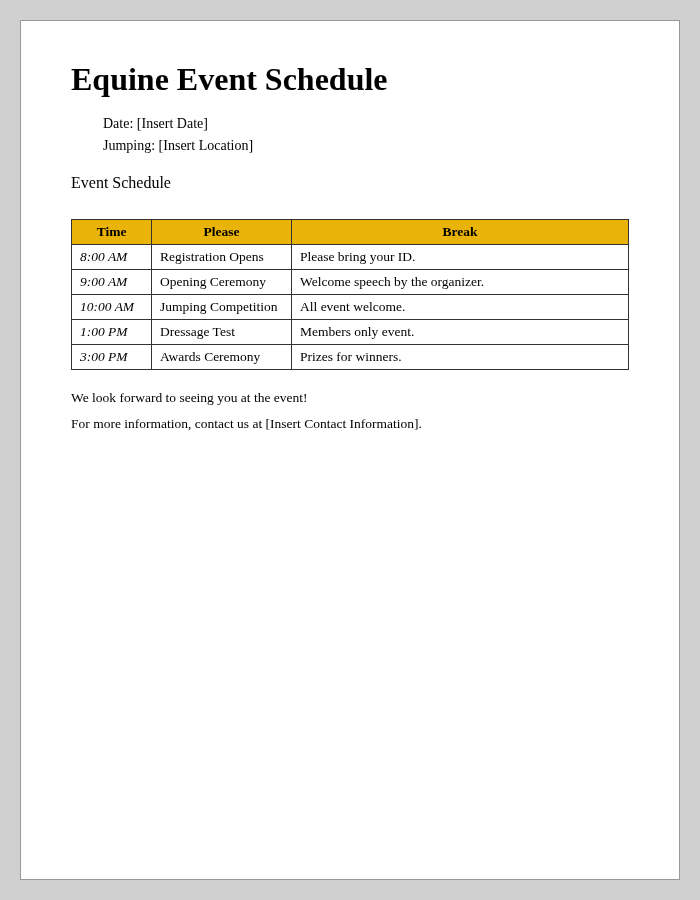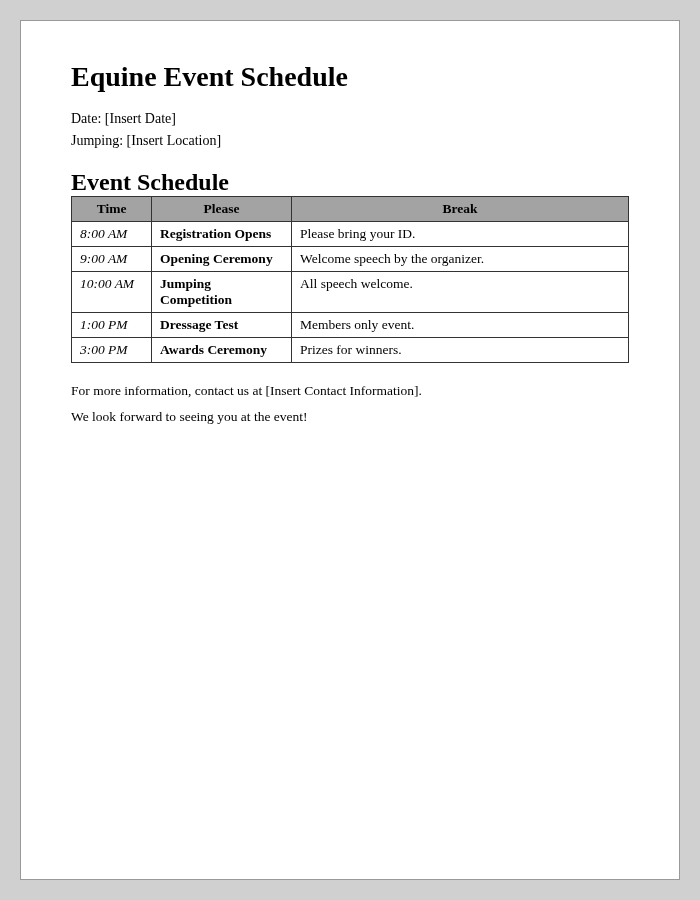--- a/index.html
+++ b/index.html
@@ -20,37 +20,38 @@
 
     .page {
       background: #ffffff;
       width: 660px;
       min-height: 860px;
       border: 1px solid #999;
       padding: 40px 50px;
     }
 
     .main-title {
-      font-size: 28px;
+      font-size: 32px;
       font-weight: bold;
       margin-bottom: 18px;
       font-family: 'Times New Roman', Times, serif;
     }
 
     .meta-line {
       font-size: 14px;
       margin-bottom: 6px;
       font-family: 'Times New Roman', Times, serif;
+      margin-left: 32px;
     }
 
     .section-title {
-      font-size: 24px;
-      font-weight: bold;
+      font-size: 16px;
+      font-weight: normal;
       margin-top: 20px;
-      margin-bottom: 0;
+      margin-bottom: 27px;
       font-family: 'Times New Roman', Times, serif;
     }
 
     .schedule-table {
       width: 100%;
       border-collapse: collapse;
       font-size: 13.5px;
       font-family: 'Times New Roman', Times, serif;
       margin-bottom: 20px;
     }
@@ -58,32 +59,31 @@
     .schedule-table th,
     .schedule-table td {
       border: 1px solid #333;
       padding: 4px 8px;
       vertical-align: top;
     }
 
     .schedule-table th {
       font-weight: bold;
       text-align: center;
-      background: #a3a3a3;
+      background: #eab308;
     }
 
     .schedule-table td:first-child {
       white-space: nowrap;
       width: 80px;
       font-style: italic;
     }
 
     .schedule-table td:nth-child(2) {
       width: 140px;
-      font-weight: bold;
     }
 
     .footer-text {
       font-size: 13.5px;
       margin-bottom: 10px;
       font-family: 'Times New Roman', Times, serif;
     }
   </style>
 </head>
 <body>
@@ -112,31 +112,31 @@
           <td>Please bring your ID.</td>
         </tr>
         <tr>
           <td>9:00 AM</td>
           <td>Opening Ceremony</td>
           <td>Welcome speech by the organizer.</td>
         </tr>
         <tr>
           <td>10:00 AM</td>
           <td>Jumping Competition</td>
-          <td>All speech welcome.</td>
+          <td>All event welcome.</td>
         </tr>
         <tr>
           <td>1:00 PM</td>
           <td>Dressage Test</td>
           <td>Members only event.</td>
         </tr>
         <tr>
           <td>3:00 PM</td>
           <td>Awards Ceremony</td>
           <td>Prizes for winners.</td>
         </tr>
       </tbody>
   </table>
 
+  <p class="footer-text">We look forward to seeing you at the event!</p>
   <p class="footer-text">For more information, contact us at [Insert Contact Information].</p>
-  <p class="footer-text">We look forward to seeing you at the event!</p>
 
 </div>
 
 </body></html>

